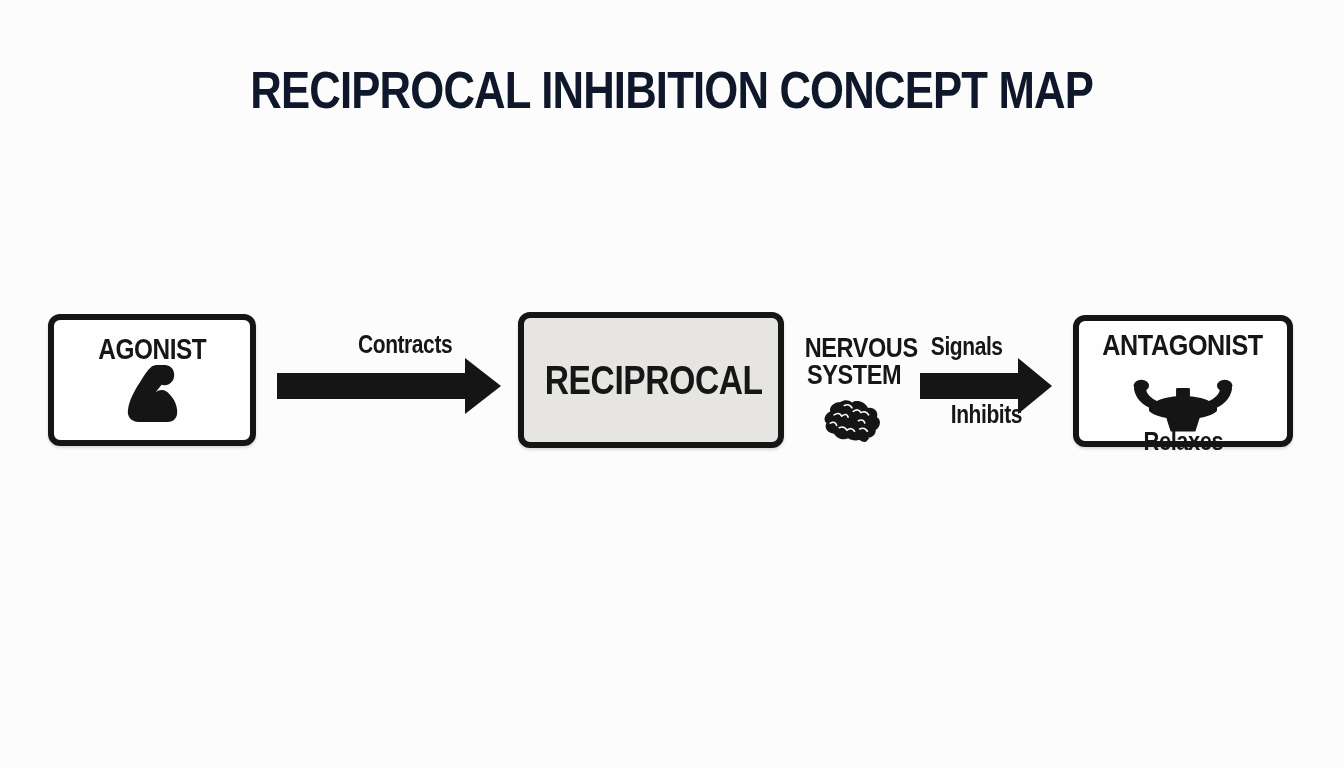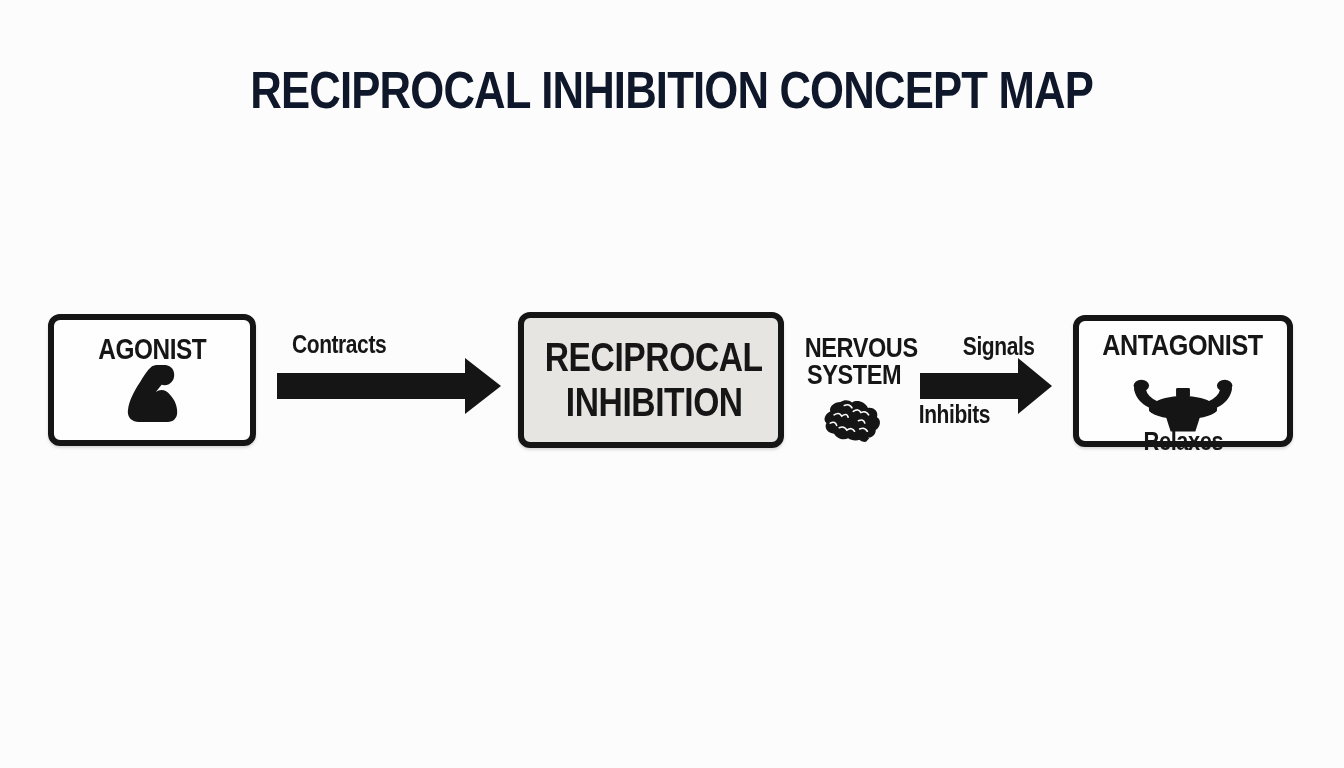--- a/index.html
+++ b/index.html
@@ -38,23 +38,23 @@
   .arrow .head{position:absolute;top:0;width:0;height:0;
     border-top:28px solid transparent;border-bottom:28px solid transparent;
     border-left:36px solid #151515;}
   #arrow-contracts{left:277px;top:358px;width:224px;height:56px;}
   #arrow-contracts .shaft{width:190px;}
   #arrow-contracts .head{left:188px;}
   #arrow-signals{left:920px;top:358px;width:132px;height:56px;}
   #arrow-signals .shaft{width:100px;}
   #arrow-signals .head{left:98px;border-left-width:34px;}
   .arrow-label{position:absolute;font-size:25px;font-weight:bold;letter-spacing:-0.5px;}
-  #label-contracts{left:283px;top:330px;width:224px;}
-  #label-signals{left:924px;top:332px;width:100px;margin-left:32px;}
-  #label-inhibits{left:912px;top:400px;width:110px;}
+  #label-contracts{left:293px;top:330px;width:224px;text-align:center;}
+  #label-signals{left:924px;top:332px;width:100px;}
+  #label-inhibits{left:944px;top:400px;width:110px;}
   #ns-block{position:absolute;left:794px;top:334px;width:116px;text-align:right;}
   .ns-line{font-size:28px;font-weight:bold;letter-spacing:-0.5px;line-height:27px;}
   #ns-brain{margin-top:7px;}
   #label-relaxes{left:1073px;top:426px;width:220px;text-align:center;font-size:26px;}
   svg{display:block;}
 </style>
 </head>
 <body>
 
 <div class="canvas">
@@ -71,21 +71,20 @@
   </div>
 
   <div class="arrow-label" id="label-contracts"><span class="cond">Contracts</span></div>
   <div class="arrow" id="arrow-contracts">
     <div class="shaft"></div>
     <div class="head"></div>
   </div>
 
   <div class="node gray" id="ri-box">
     <div class="ri-line"><span class="cond">RECIPROCAL</span></div>
-    <div class="ri-line"><span class="cond">INHIBITION</span></div>
   </div>
 
   <div id="ns-block">
     <div class="ns-line"><span class="cond">NERVOUS</span></div>
     <div class="ns-line"><span class="cond">SYSTEM</span></div>
     <span class="icon" id="ns-brain">
       <svg width="64" height="48" viewBox="0 0 100 82" preserveAspectRatio="none" aria-hidden="true">
         <path fill="#151515" d="M32 12 C22 12 14 20 16 28 C8 32 4 42 10 48 C6 56 12 66 22 66 C26 74 36 78 44 74 C50 79 62 79 68 73 C78 76 88 69 87 60 C95 54 96 42 89 38 C92 28 84 20 75 22 C70 12 58 7 50 13 C45 8 38 8 32 12 Z"></path>
         <path fill="#151515" d="M58 70 C60 76 65 81 72 80 L77 74 C70 73 65 70 62 65 Z"></path>
         <g fill="none" stroke="#fcfcfc" stroke-width="2.6" stroke-linecap="round">

